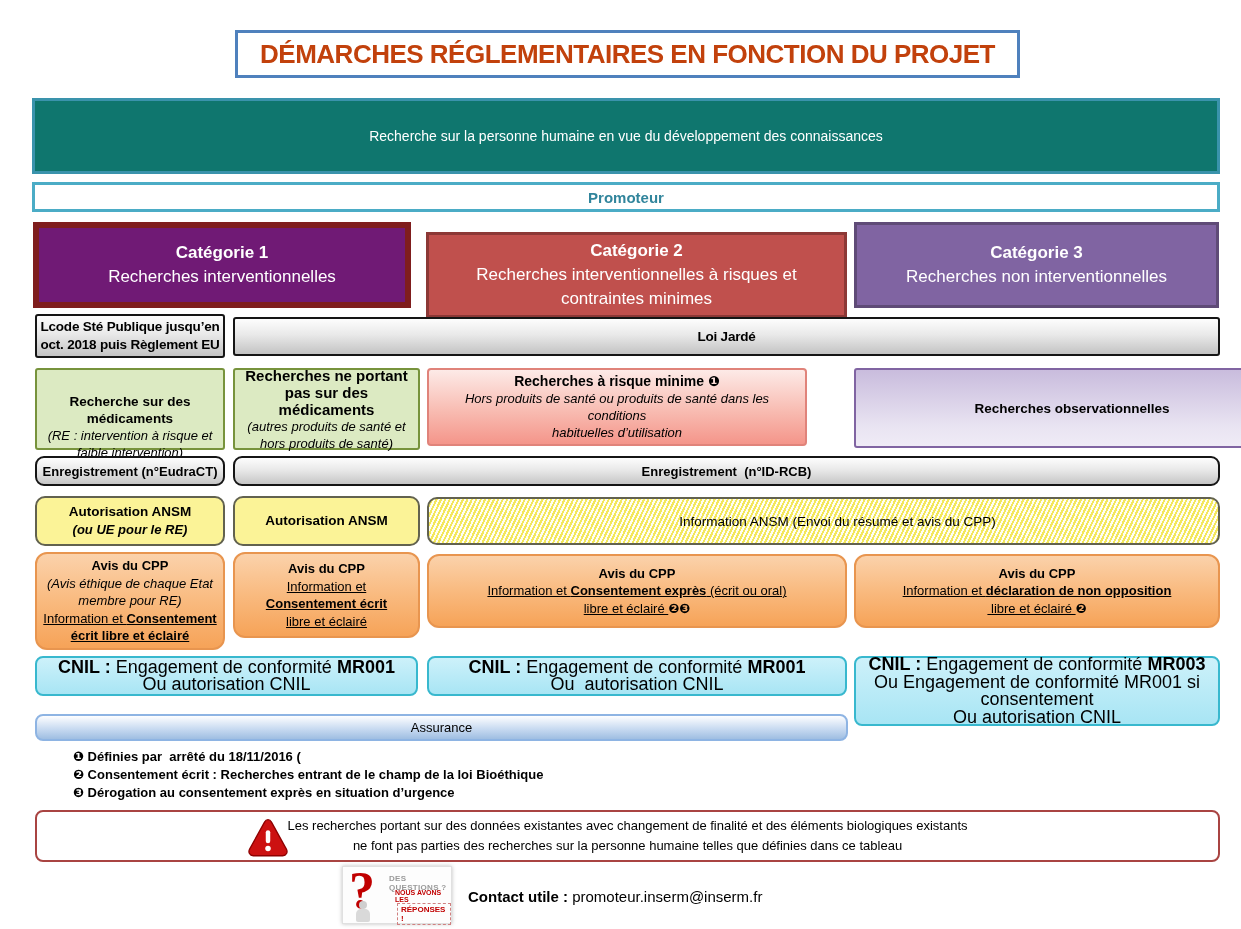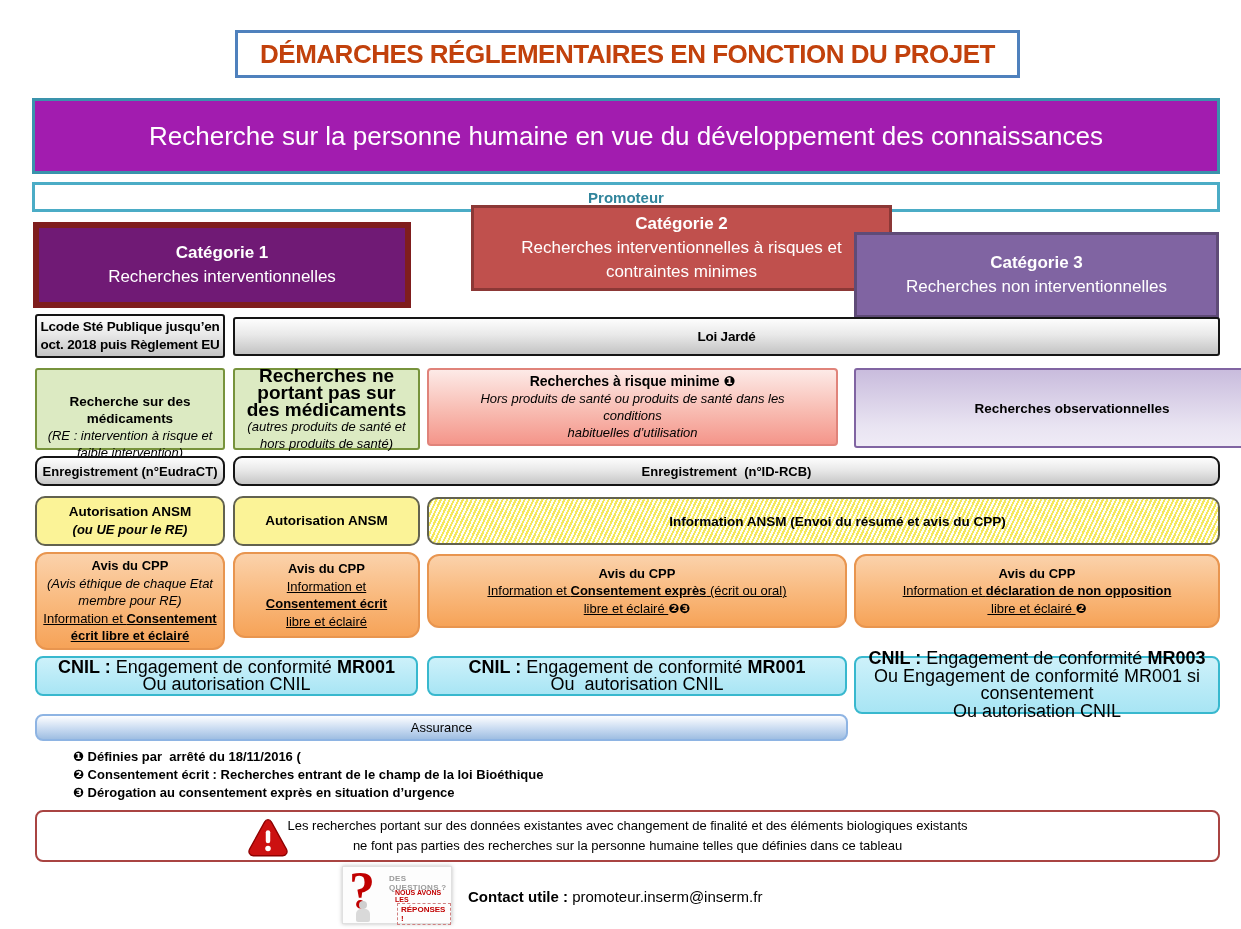--- a/index.html
+++ b/index.html
@@ -6,38 +6,38 @@
   body{font-family:"Liberation Sans","DejaVu Sans",sans-serif;color:#000;}
   #canvas{position:relative;width:1241px;height:929px;background:#fff;overflow:hidden;}
   .abs{position:absolute;box-sizing:border-box;}
   .ctr{display:flex;flex-direction:column;align-items:center;justify-content:center;text-align:center;}
   .b{font-weight:bold;}
   .i{font-style:italic;}
   .u{text-decoration:underline;}
   .pre{white-space:pre-wrap;justify-content:center;}
 
   .title-box{border:3px solid #4F81BD;background:#fff;color:#c2410c;font-weight:bold;font-size:26px;letter-spacing:-0.5px;}
-  .banner{background:#a21caf;border:3px solid #3A93AC;color:#fff;font-size:26px;line-height:31px;}
+  .banner{background:#0f766e;border:3px solid #3A93AC;color:#fff;font-size:14px;line-height:31px;}
   .promoteur{background:#fff;border:3px solid #4BACC6;color:#31859C;font-weight:bold;font-size:15px;}
 
   .cat{color:#fff;font-size:17px;line-height:24px;}
   .cat .cat-name{font-weight:bold;}
   .cat1{background:#701a75;border:6px solid #7f1d1d;}
   .cat2{background:#C0504D;border:3px solid #8C3836;}
   .cat3{background:#8064A2;border:3px solid #5F4B77;}
 
   .graybar{background:linear-gradient(180deg,#fdfdfd 0%,#e9e9e9 45%,#c3c3c3 100%);border:2px solid #151515;border-radius:3px;font-weight:bold;font-size:13.5px;line-height:18px;letter-spacing:-0.2px;}
   .grayround{background:linear-gradient(180deg,#fdfdfd 0%,#e9e9e9 45%,#c6c6c6 100%);border:2px solid #151515;border-radius:9px;font-weight:bold;font-size:13px;}
 
   .lgreen{background:#DCEAC2;border:2px solid #77933C;border-radius:3px;font-size:13px;line-height:17px;}
   .pinkbox{background:linear-gradient(180deg,#FDEAE7 0%,#F8BCB2 55%,#F4958A 100%);border:2px solid #E0837A;border-radius:4px;font-size:13px;line-height:17px;}
   .lavbox{background:linear-gradient(180deg,#C9BCDD 0%,#E9E4F2 75%,#EFEBF6 100%);border:2px solid #8064A2;border-radius:3px;font-weight:bold;font-size:13.5px;}
 
   .yellowbox{background:#FBF397;border:2px solid #62624F;border-radius:10px;font-weight:bold;font-size:13.5px;line-height:18px;}
-  .hatchbox{background:repeating-linear-gradient(115deg,#FFFEF2 0px,#FFFEF2 2px,#F3E75C 2px,#F3E75C 4px);border:2px solid #62624F;border-radius:10px;font-weight:bold;font-size:13.5px;padding-left:28px;}
+  .hatchbox{background:repeating-linear-gradient(115deg,#FFFEF2 0px,#FFFEF2 2px,#F3E75C 2px,#F3E75C 4px);border:2px solid #62624F;border-radius:10px;font-weight:normal;font-size:13.5px;padding-left:28px;}
 
   .orangebox{background:linear-gradient(180deg,#FBD2AB 0%,#F9BA7F 50%,#F6A358 100%);border:2px solid #E8954F;border-radius:12px;font-size:13px;line-height:17.5px;}
   .orangebox .tt{font-weight:bold;}
 
   .cyanbox{background:linear-gradient(180deg,#CDF1FA 0%,#A8E5F4 100%);border:2px solid #38B8CE;border-radius:8px;font-size:18px;line-height:17.5px;}
   .assurance{background:linear-gradient(180deg,#FEFEFF 0%,#C9DBF1 55%,#9FBEE2 100%);border:2px solid #8EB4E3;border-radius:8px;font-size:13px;}
 
   .footnote{font-weight:bold;font-size:13px;line-height:18px;white-space:pre-wrap;margin-left:35px;}
   .warnbox{background:#fff;border:2px solid #A94442;border-radius:8px;font-size:13px;line-height:20px;}
   .contact{font-size:15px;}
@@ -64,46 +64,46 @@
   </div>
 
   <div class="abs ctr promoteur" style="left:32px;top:182px;width:1188px;height:30px;">
     <span>Promoteur</span>
   </div>
 
   <div class="abs ctr cat cat1" style="left:33px;top:222px;width:378px;height:86px;">
     <div class="cat-name">Catégorie 1</div>
     <div>Recherches interventionnelles</div>
   </div>
-  <div class="abs ctr cat cat2" style="left:426px;top:205px;width:421px;height:86px;padding:9px 18px;margin-left:45px;">
+  <div class="abs ctr cat cat2" style="left:426px;top:232px;width:421px;height:86px;padding:9px 18px;">
     <div class="cat-name">Catégorie 2</div>
     <div>Recherches interventionnelles à risques et contraintes minimes</div>
   </div>
-  <div class="abs ctr cat cat3" style="left:854px;top:232px;width:365px;height:86px;">
+  <div class="abs ctr cat cat3" style="left:854px;top:222px;width:365px;height:86px;">
     <div class="cat-name">Catégorie 3</div>
     <div>Recherches non interventionnelles</div>
   </div>
 
   <div class="abs ctr graybar" style="left:35px;top:314px;width:190px;height:44px;">
     <div>Lcode Sté Publique jusqu’en</div>
     <div>oct. 2018 puis Règlement EU</div>
   </div>
   <div class="abs ctr graybar" style="left:233px;top:317px;width:987px;height:39px;">
     <span>Loi Jardé</span>
   </div>
 
   <div class="abs ctr lgreen" style="left:35px;top:368px;width:190px;height:82px;padding:0 4px;">
     <div class="b" style="font-size:13.5px;margin-top:36px;">Recherche sur des médicaments</div>
     <div class="i">(RE : intervention à risque et faible intervention)</div>
   </div>
   <div class="abs ctr lgreen" style="left:233px;top:368px;width:187px;height:82px;padding:0 4px;">
-    <div class="b" style="font-size:19px;">Recherches ne portant pas sur des médicaments</div>
+    <div class="b" style="font-size:15px;">Recherches ne portant pas sur des médicaments</div>
     <div class="i">(autres produits de santé et hors produits de santé)</div>
   </div>
-  <div class="abs ctr pinkbox" style="left:427px;top:368px;width:411px;height:78px;padding:0 23px;">
+  <div class="abs ctr pinkbox" style="left:427px;top:368px;width:380px;height:78px;padding:0 23px;">
     <div style="font-size:14px;">
       <span class="b">Recherches à risque minime </span><span class="b">❶</span>
     </div>
     <div class="i">Hors produits de santé ou produits de santé dans les conditions</div>
     <div class="i">habituelles d’utilisation</div>
   </div>
   <div class="abs ctr lavbox" style="left:854px;top:368px;width:436px;height:80px;">
     <span>Recherches observationnelles</span>
   </div>
 
@@ -162,21 +162,21 @@
       <span class="b">CNIL :</span><span> Engagement de conformité </span><span class="b">MR001</span>
     </div>
     <div class="pre">Ou autorisation CNIL</div>
   </div>
   <div class="abs ctr cyanbox" style="left:427px;top:656px;width:420px;height:40px;">
     <div>
       <span class="b">CNIL :</span><span> Engagement de conformité </span><span class="b">MR001</span>
     </div>
     <div class="pre">Ou  autorisation CNIL</div>
   </div>
-  <div class="abs ctr cyanbox" style="left:854px;top:656px;width:366px;height:58px;">
+  <div class="abs ctr cyanbox" style="left:854px;top:656px;width:366px;height:70px;">
     <div>
       <span class="b">CNIL :</span><span> Engagement de conformité </span><span class="b">MR003</span>
     </div>
     <div>Ou Engagement de conformité MR001 si consentement</div>
     <div>Ou autorisation CNIL</div>
   </div>
 
   <div class="abs ctr assurance" style="left:35px;top:714px;width:813px;height:27px;">
     <span>Assurance</span>
   </div>

